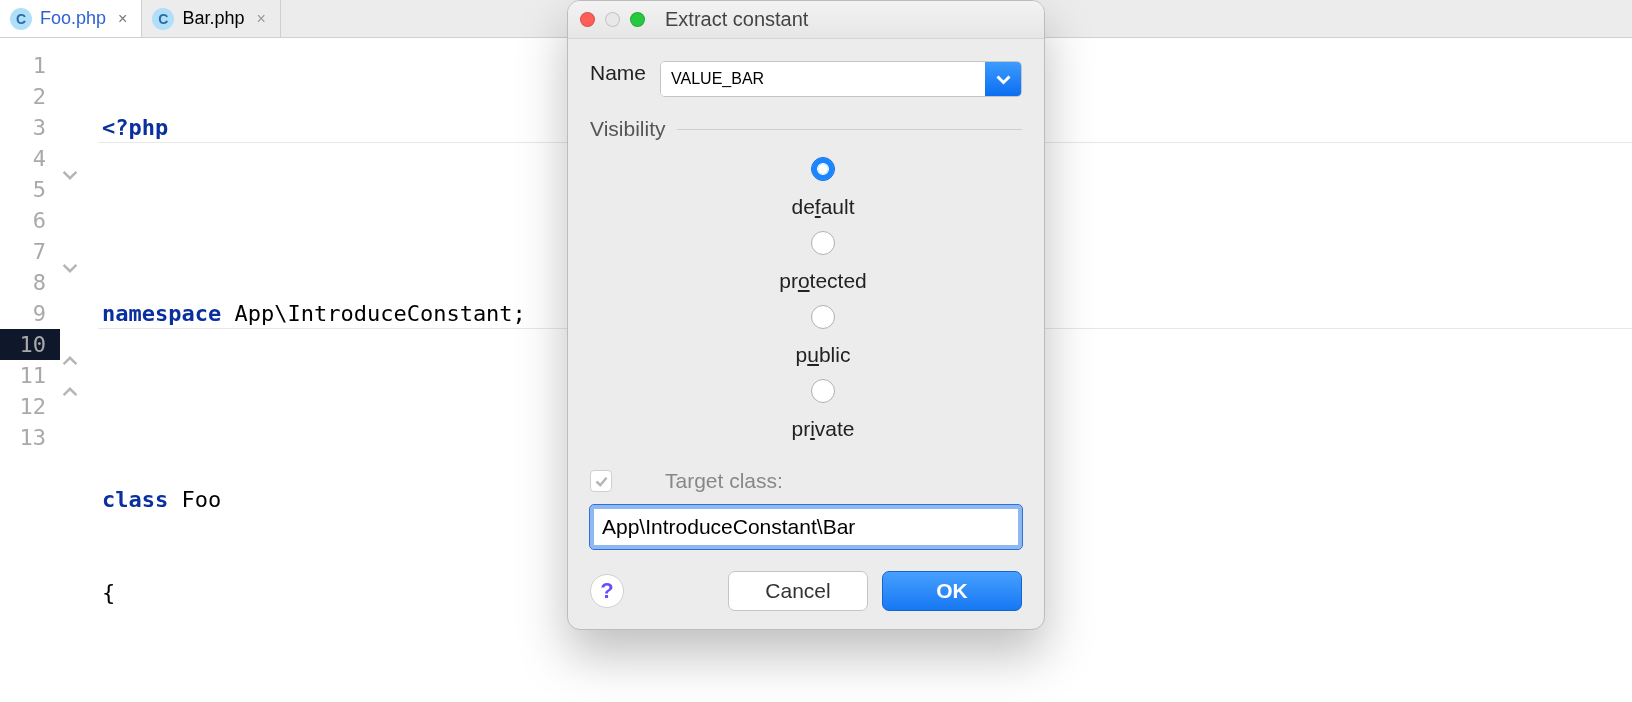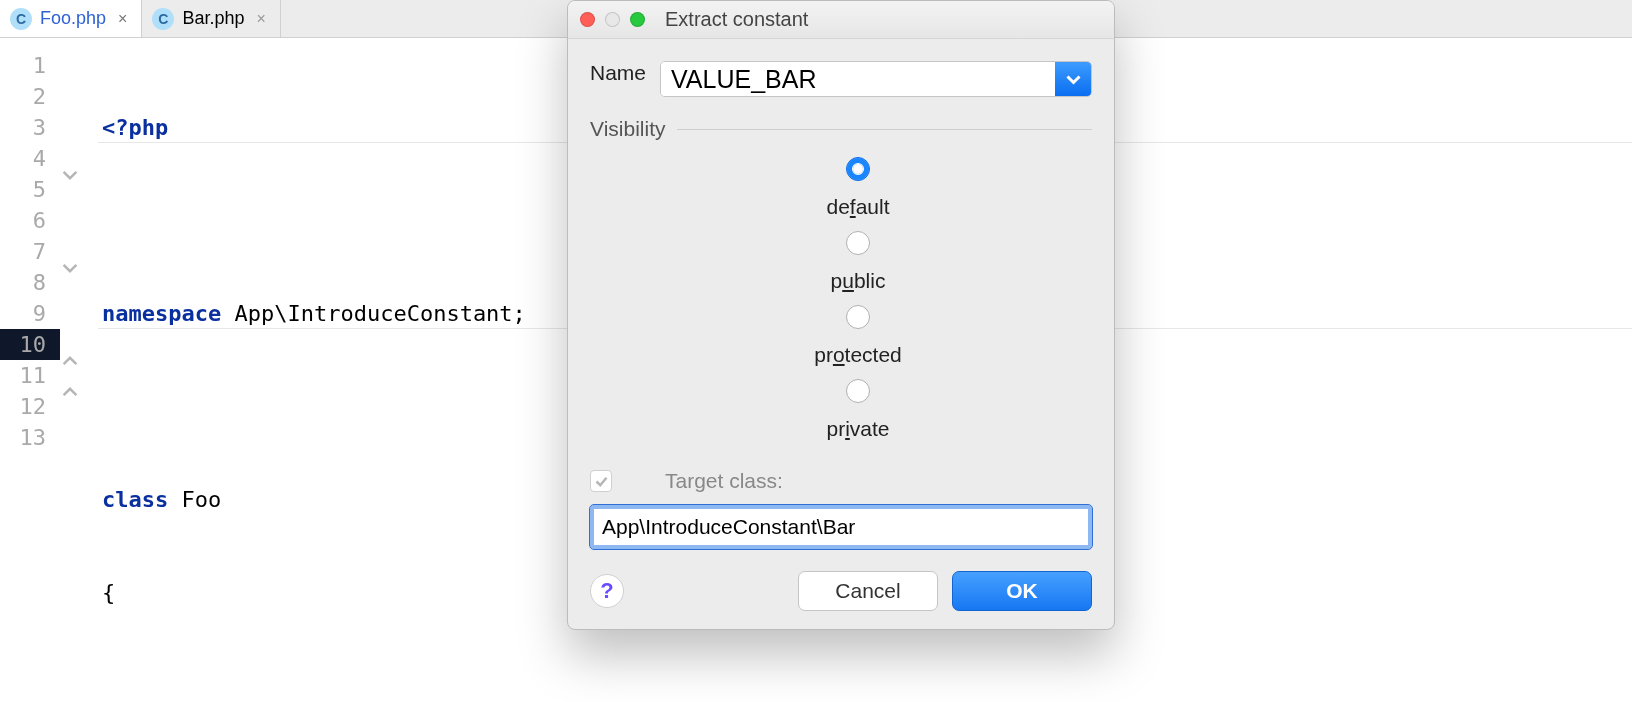--- a/index.html
+++ b/index.html
@@ -85,24 +85,24 @@
     }
     .code-line { height: 31px; display: block; padding-left: 4px;}
     .hr-under { border-bottom: 1px solid #e7e7e7; }
     .kw { color: #0a2f9e; font-weight: bold; }
 
     
     .dialog {
       position: absolute;
       top: 0;
       left: 567px;
-      width: 548px;
+      width: 478px;
       background: #ececec;
       border: 1px solid #bcbcbc;
-      border-radius: 8px;
+      border-radius: 13px;
       box-shadow: 0 25px 50px rgba(0,0,0,0.25);
       overflow: hidden;
     }
     .titlebar {
       height: 38px;
       display: flex;
       align-items: center;
       padding: 0 12px;
       background: linear-gradient(#f3f3f3, #e6e6e6);
       border-bottom: 1px solid #d6d6d6;
@@ -121,21 +121,21 @@
       flex: 1;
       display: flex;
       height: 36px;
       border: 1px solid #c5c5c5;
       border-radius: 5px;
       background: #fff;
       overflow: hidden;
     }
     .name-field input {
       flex: 1; border: none; outline: none;
-      font-size: 25px; padding: 0 10px;
+      font-size: 16px; padding: 0 10px;
       font-family: inherit;
     }
     .name-dd {
       width: 36px;
       background: linear-gradient(#3d9bff, #0a6ef0);
       display: flex; align-items: center; justify-content: center;
     }
     .name-dd svg { width: 15px; height: 15px; }
 
     .group-header {
@@ -296,25 +296,25 @@
       <span class="lbl" style="color:#555">Visibility</span>
       <div class="line"></div>
     </div>
     <div class="radios">
       <label class="radio">
         <span class="radio-btn checked"></span>
         <span><span>de</span><u>f</u><span>ault</span></span>
       </label>
       <label class="radio">
         <span class="radio-btn"></span>
-        <span><span>p</span><u>u</u><span>blic</span></span>
+        <span><span>pr</span><u>o</u><span>tected</span></span>
       </label>
       <label class="radio">
         <span class="radio-btn"></span>
-        <span><span>pr</span><u>o</u><span>tected</span></span>
+        <span><span>p</span><u>u</u><span>blic</span></span>
       </label>
       <label class="radio">
         <span class="radio-btn"></span>
         <span><span>pr</span><u>i</u><span>vate</span></span>
       </label>
     </div>
 
     <div class="check-row">
       <div class="checkbox">
         <svg viewBox="0 0 12 12">

